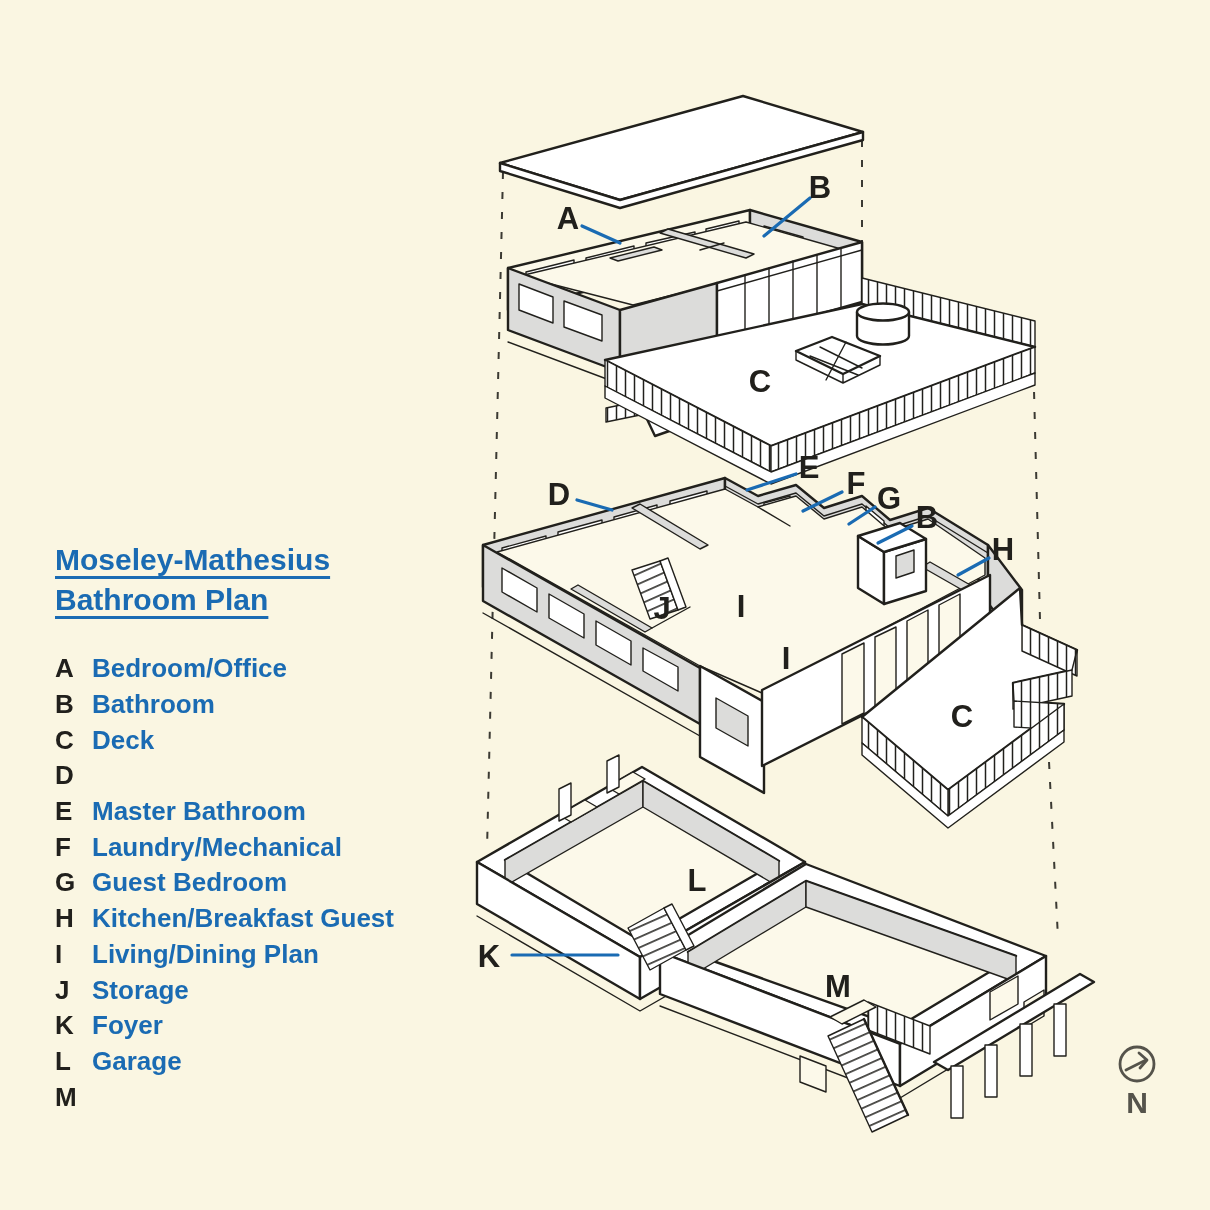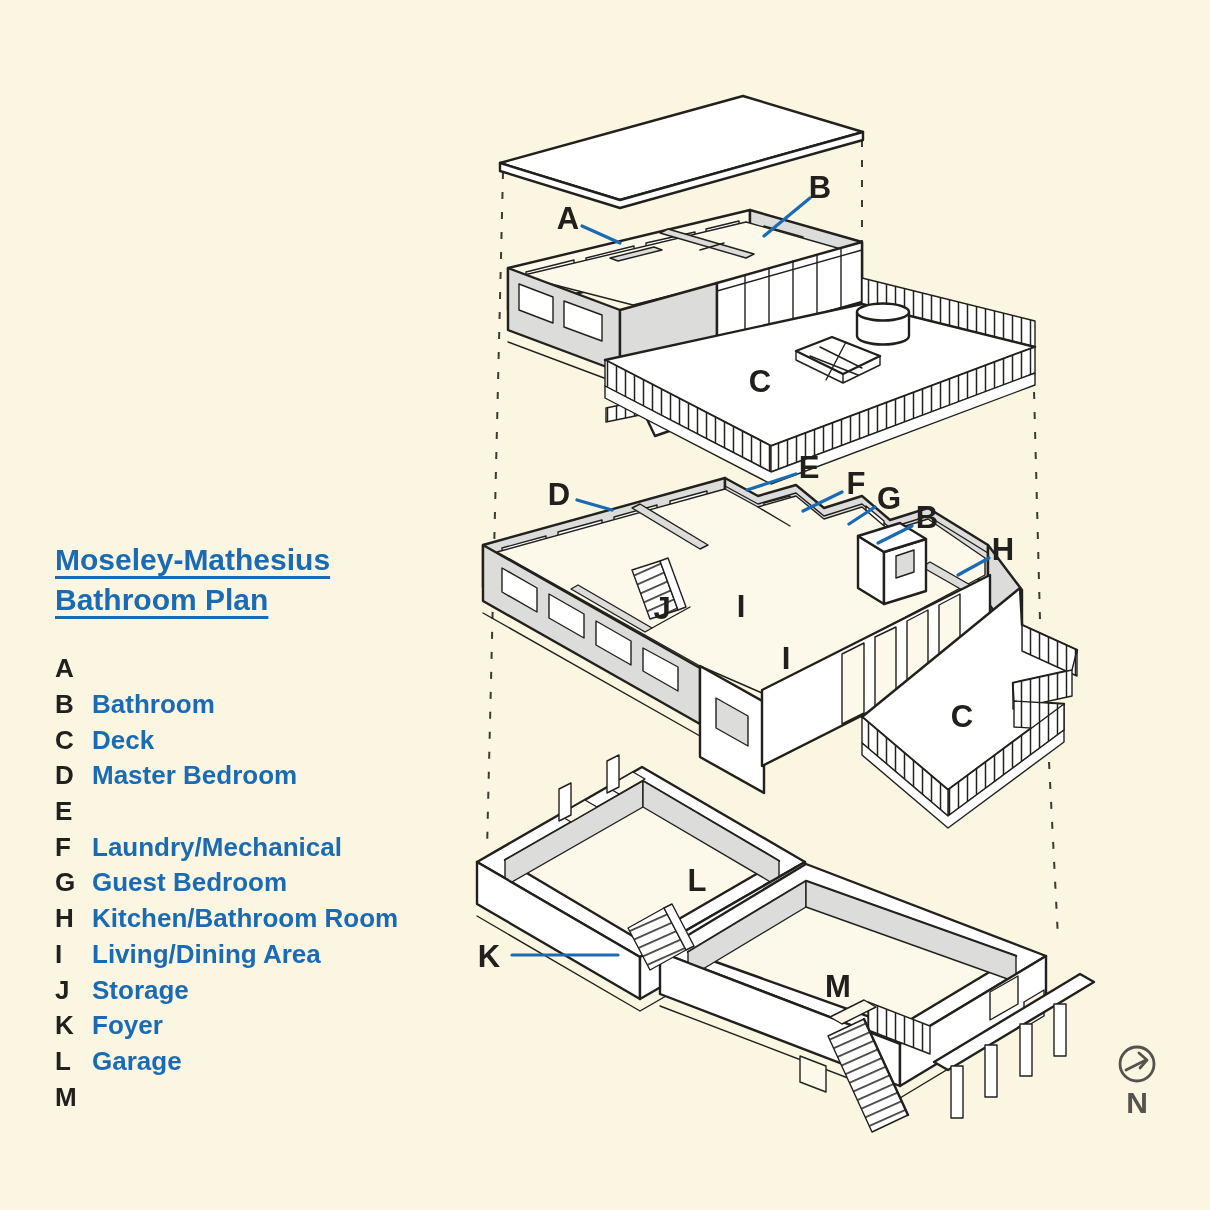--- a/index.html
+++ b/index.html
@@ -290,51 +290,52 @@
   </svg>
 
   <div class="titleblock">
     <span class="tl">Moseley-Mathesius</span>
     <span class="tl">Bathroom Plan</span>
   </div>
 
   <div class="legend">
     <div class="lrow">
       <span class="lkey">A</span>
+      <span class="lname">Bedroom/Office</span>
     </div>
     <div class="lrow">
       <span class="lkey">B</span>
       <span class="lname">Bathroom</span>
     </div>
     <div class="lrow">
       <span class="lkey">C</span>
       <span class="lname">Deck</span>
     </div>
     <div class="lrow">
       <span class="lkey">D</span>
-      <span class="lname">Master Bedroom</span>
     </div>
     <div class="lrow">
       <span class="lkey">E</span>
+      <span class="lname">Master Bathroom</span>
     </div>
     <div class="lrow">
       <span class="lkey">F</span>
       <span class="lname">Laundry/Mechanical</span>
     </div>
     <div class="lrow">
       <span class="lkey">G</span>
       <span class="lname">Guest Bedroom</span>
     </div>
     <div class="lrow">
       <span class="lkey">H</span>
-      <span class="lname">Kitchen/Bathroom Room</span>
+      <span class="lname">Kitchen/Breakfast Guest</span>
     </div>
     <div class="lrow">
       <span class="lkey">I</span>
-      <span class="lname">Living/Dining Area</span>
+      <span class="lname">Living/Dining Plan</span>
     </div>
     <div class="lrow">
       <span class="lkey">J</span>
       <span class="lname">Storage</span>
     </div>
     <div class="lrow">
       <span class="lkey">K</span>
       <span class="lname">Foyer</span>
     </div>
     <div class="lrow">

